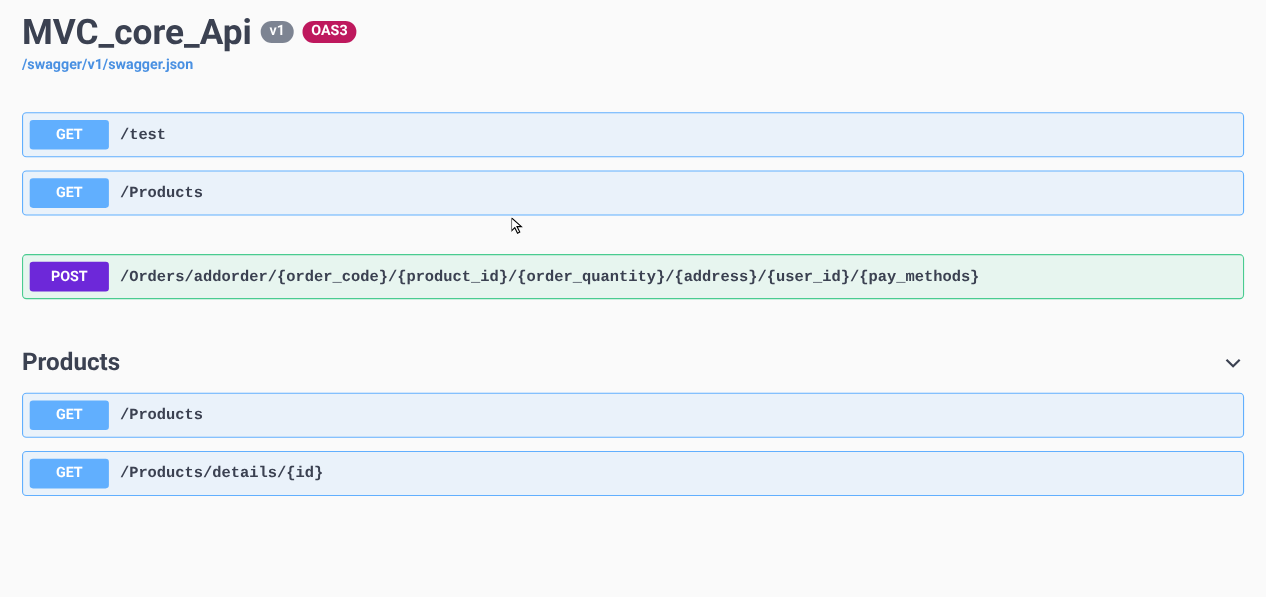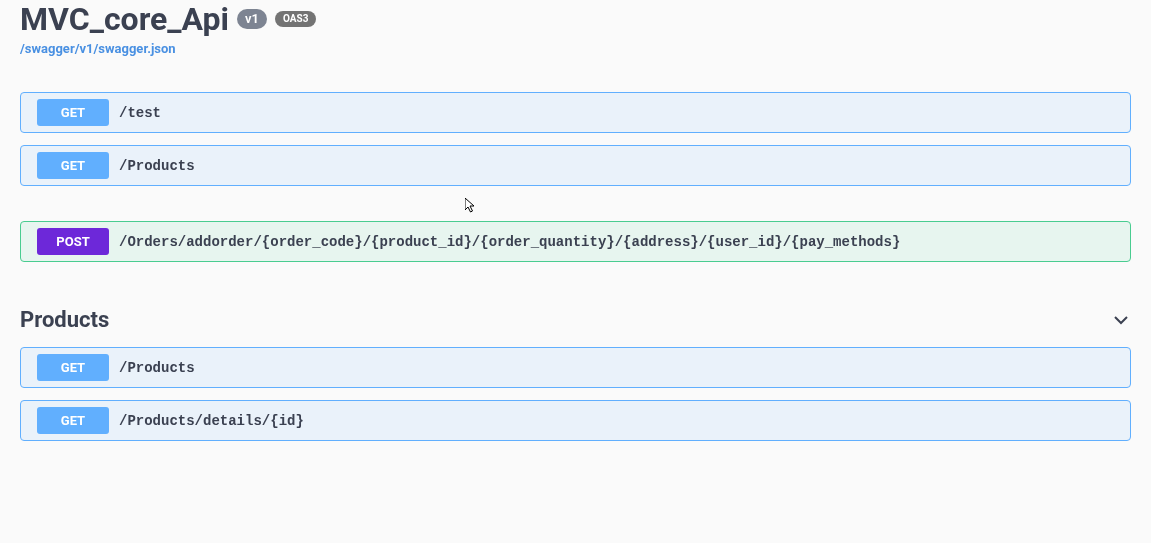--- a/index.html
+++ b/index.html
@@ -7,20 +7,21 @@
       padding: 0;
       box-sizing: border-box;
     }
     body {
       font-family: -apple-system, BlinkMacSystemFont, "Segoe UI", Roboto, sans-serif;
       background: #fafafa;
       padding: 0 20px 20px 20px;
       color: #3b4151;
     }
     .header {
+      padding-top: 10px;
       margin-bottom: 5px;
     }
     .title-row {
       display: flex;
       align-items: center;
       gap: 8px;
     }
     .api-title {
       font-size: 32px;
       font-weight: 700;
@@ -29,23 +30,23 @@
     .version-badge {
       background: #7d8492;
       color: #fff;
       font-size: 13px;
       font-weight: 600;
       padding: 2px 8px;
       border-radius: 14px;
       line-height: 1.2;
     }
     .oas-badge {
-      background: #737373;
+      background: #be185d;
       color: #fff;
-      font-size: 10px;
+      font-size: 13px;
       font-weight: 700;
       padding: 2px 8px;
       border-radius: 14px;
       line-height: 1.2;
     }
     .swagger-link {
       color: #4990e2;
       font-size: 13px;
       text-decoration: none;
       display: inline-block;
@@ -98,21 +99,20 @@
       border: 1px solid #49cc90;
     }
     .method {
       min-width: 72px;
       text-align: center;
       padding: 6px 0;
       border-radius: 3px;
       font-size: 13px;
       font-weight: 700;
       color: #fff;
-      margin-left: 10px;
     }
     .method.get {
       background: #61affe;
     }
     .method.post {
       background: #6d28d9;
     }
     .path {
       font-family: "Courier New", monospace;
       font-size: 14px;

